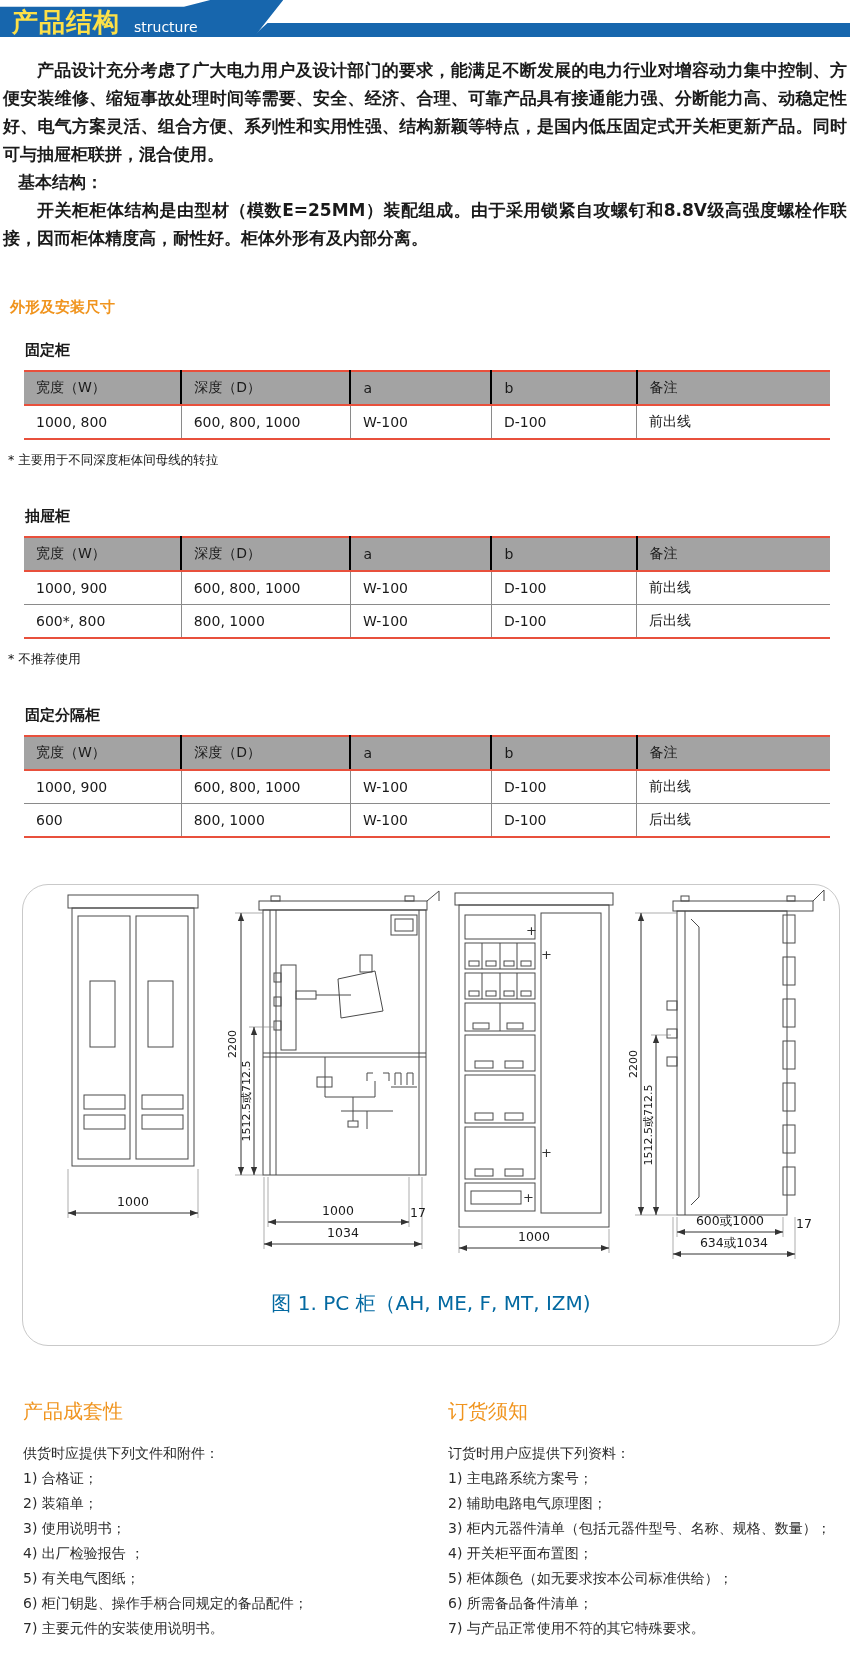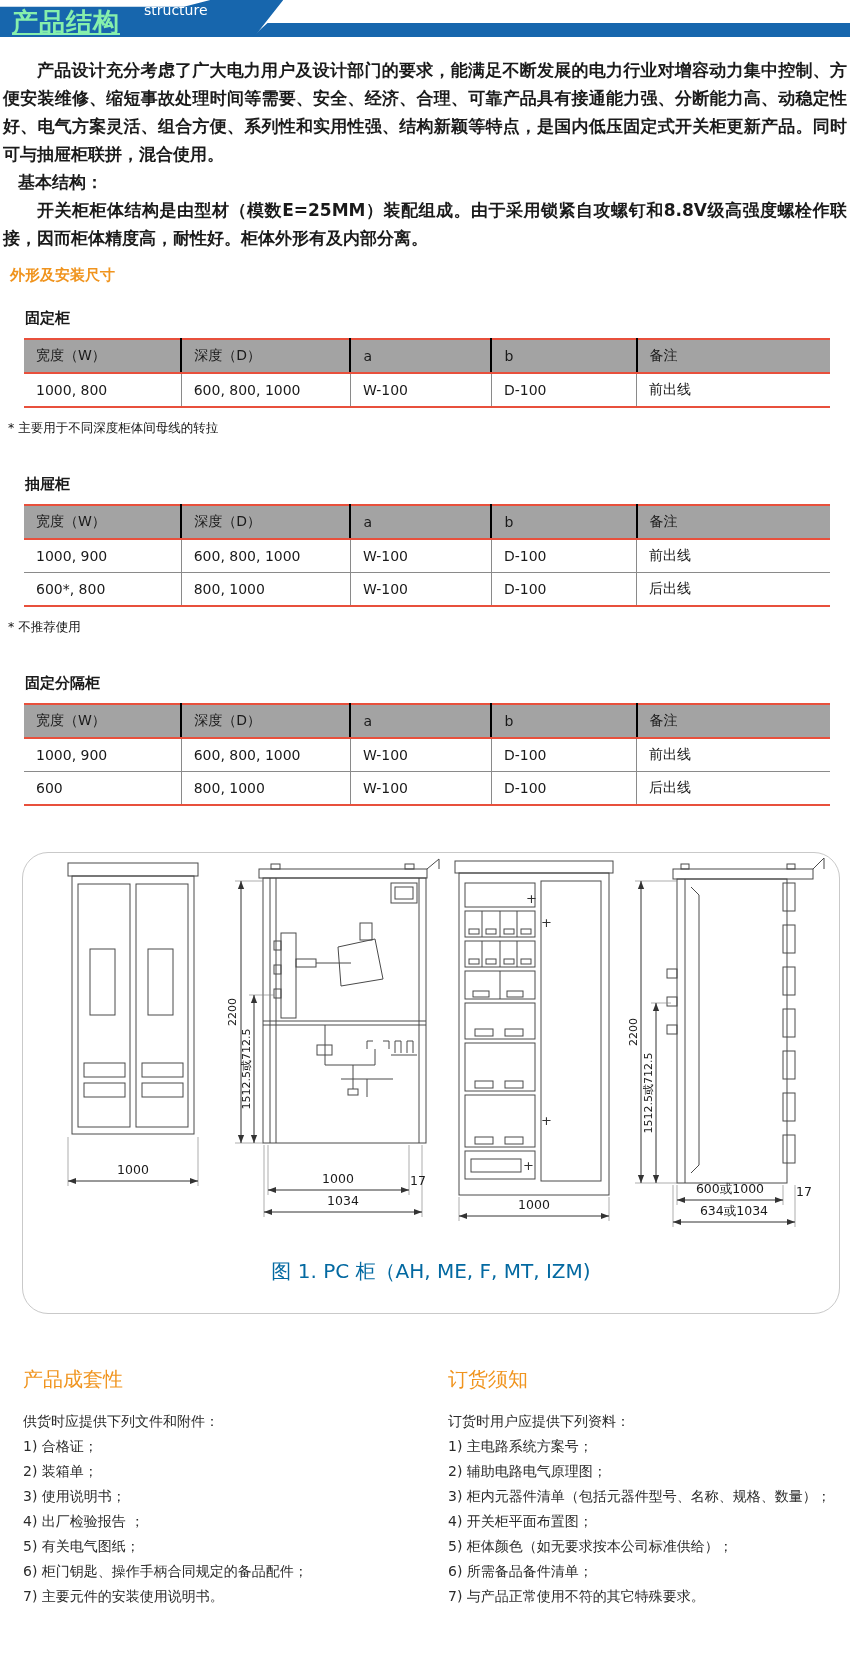--- a/index.html
+++ b/index.html
@@ -9,32 +9,32 @@
     color:#1a1a1a;
   }
   
   .banner{position:relative;height:42px;background:#fff;}
   .banner-block{
     position:absolute;left:0;top:0;width:292px;height:37px;
     background:#1766ad;
     clip-path:polygon(0 18%,63% 18%,72% 0,97% 0,87% 100%,0 100%);
     display:flex;align-items:center;box-sizing:border-box;padding:6px 0 0 12px;
   }
-  .banner-title{color:#86efac;font-size:26px;font-weight:bold;letter-spacing:1px;line-height:1;text-decoration:underline;}
-  .banner-sub{color:#fff;font-size:14px;margin-left:24px;align-self:flex-end;padding-bottom:20px;line-height:1;}
+  .banner-title{color:#fde047;font-size:26px;font-weight:bold;letter-spacing:1px;line-height:1;}
+  .banner-sub{color:#fff;font-size:14px;margin-left:14px;align-self:flex-end;padding-bottom:3px;line-height:1;}
   .banner-bar{
     position:absolute;left:252px;right:0;top:23px;height:14px;background:#1766ad;
     clip-path:polygon(2.6% 0,100% 0,100% 100%,0 100%);
   }
   
   .p1,.p2{font-size:17px;line-height:28px;font-weight:600;margin:0 3px;text-align:justify;text-indent:2em;}
   .p1{margin-top:14px;}
   .p-label{font-size:17px;line-height:28px;font-weight:600;margin:0 18px;}
   
-  .sec-title{color:#f0941e;font-size:15px;font-weight:bold;margin:14px 0 0 10px;}
+  .sec-title{color:#f0941e;font-size:15px;font-weight:bold;margin:46px 0 0 10px;}
   .tbl-label{font-size:15px;font-weight:600;margin:24px 0 10px 25px;}
   .tbl-label.gap{margin-top:38px;}
   
   table.dim{
     width:806px;margin-left:24px;border-collapse:collapse;font-size:14px;
     border-top:2px solid #e8503c;border-bottom:2px solid #e8503c;
   }
   table.dim thead tr{background:#a3a3a3;}
   table.dim th{
     text-align:left;font-weight:normal;padding:7px 12px;

